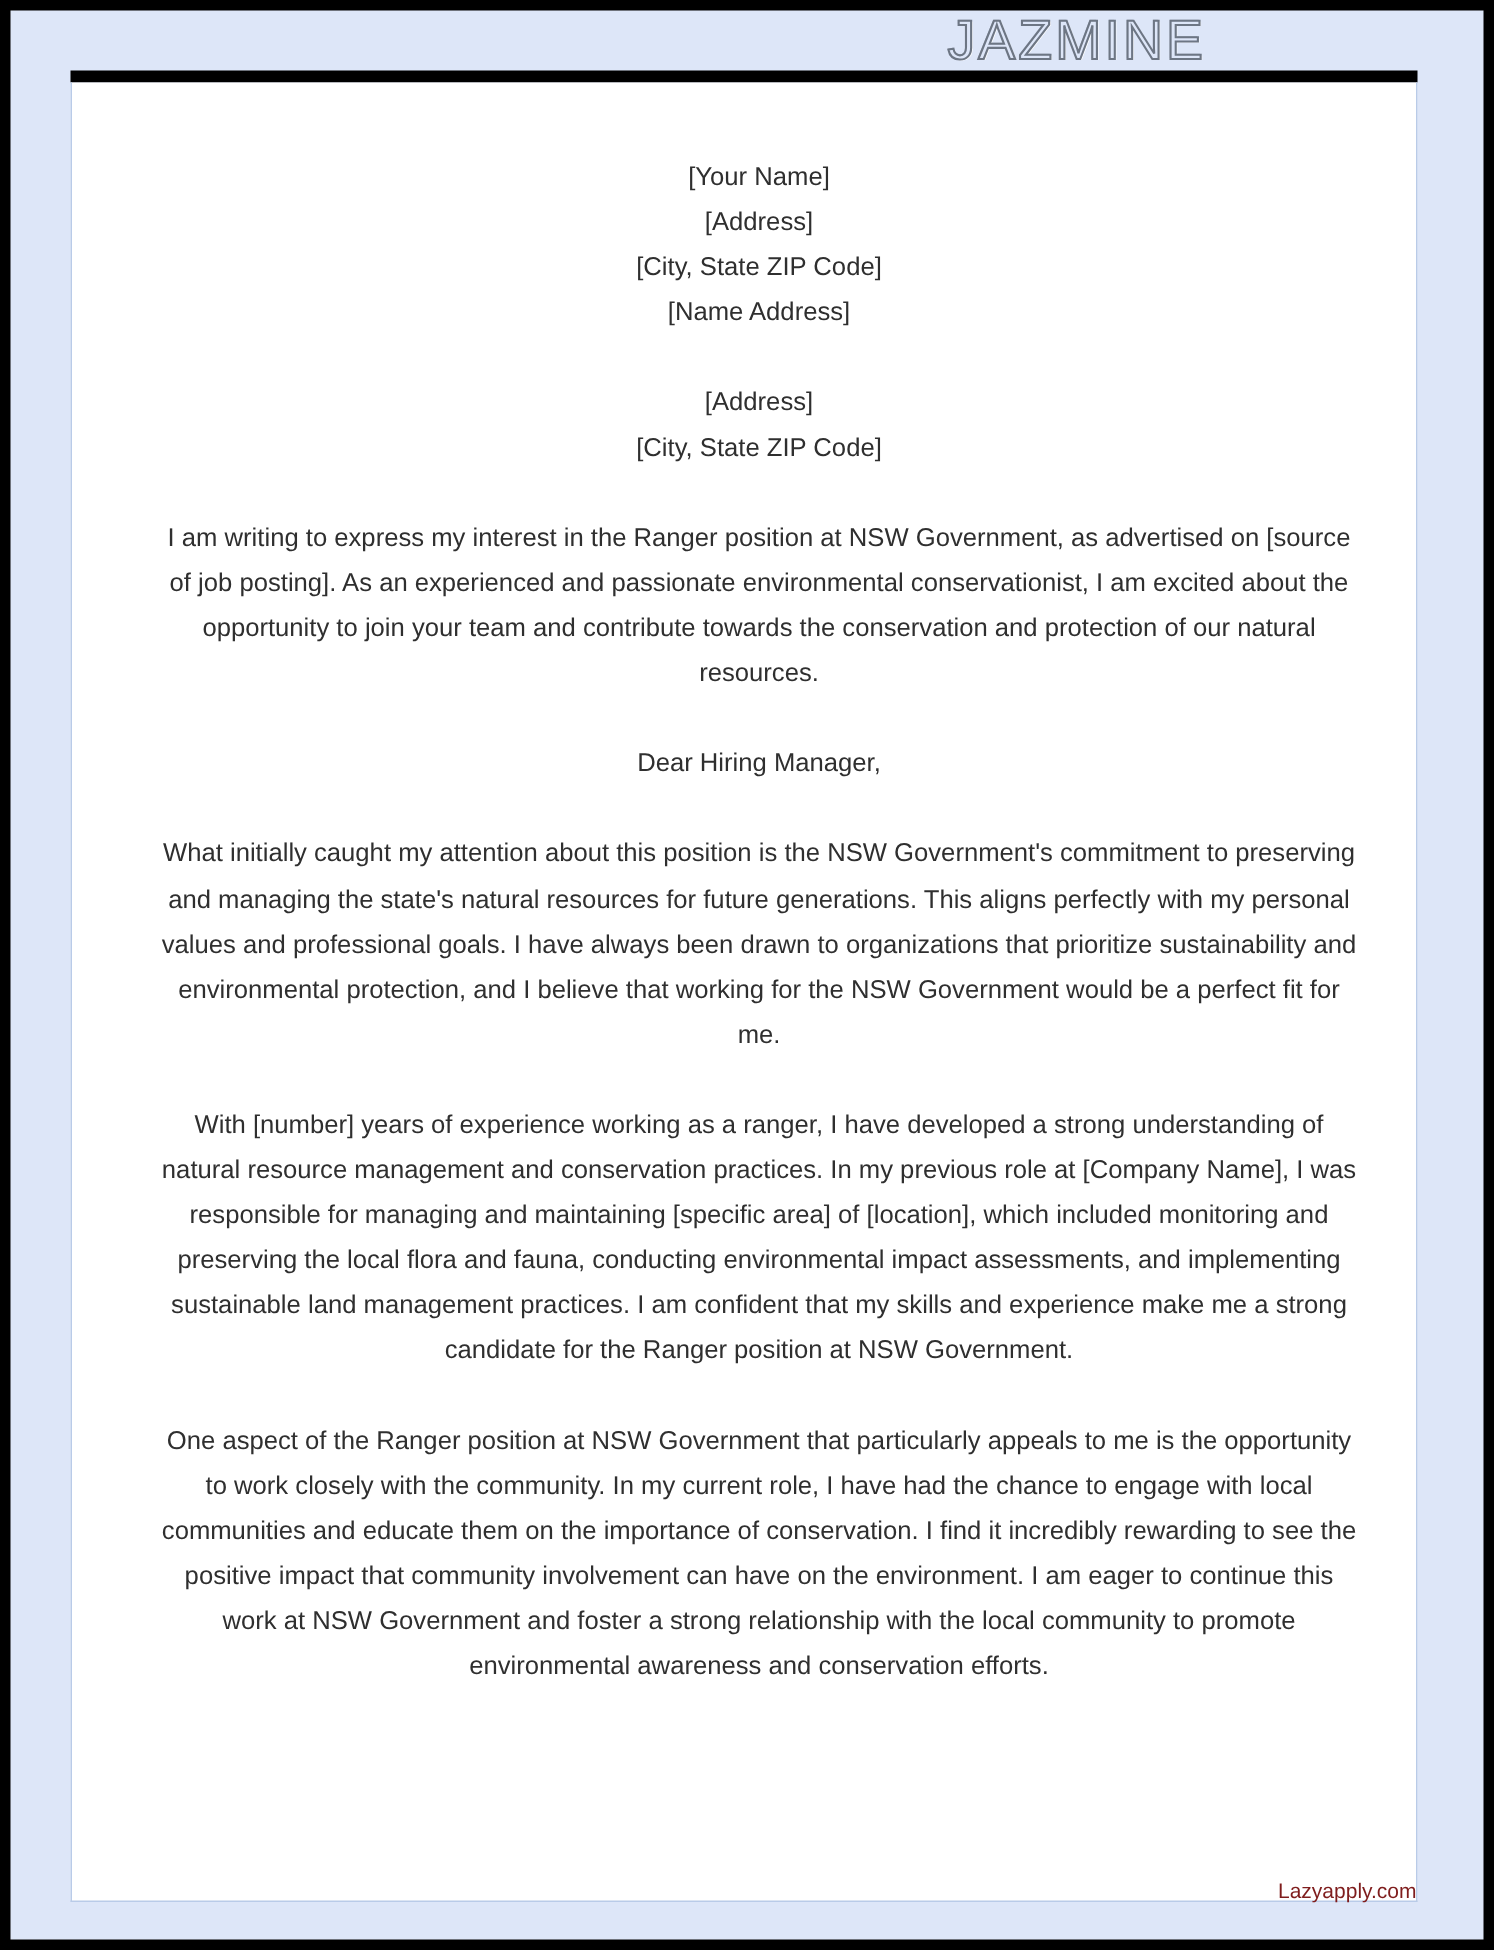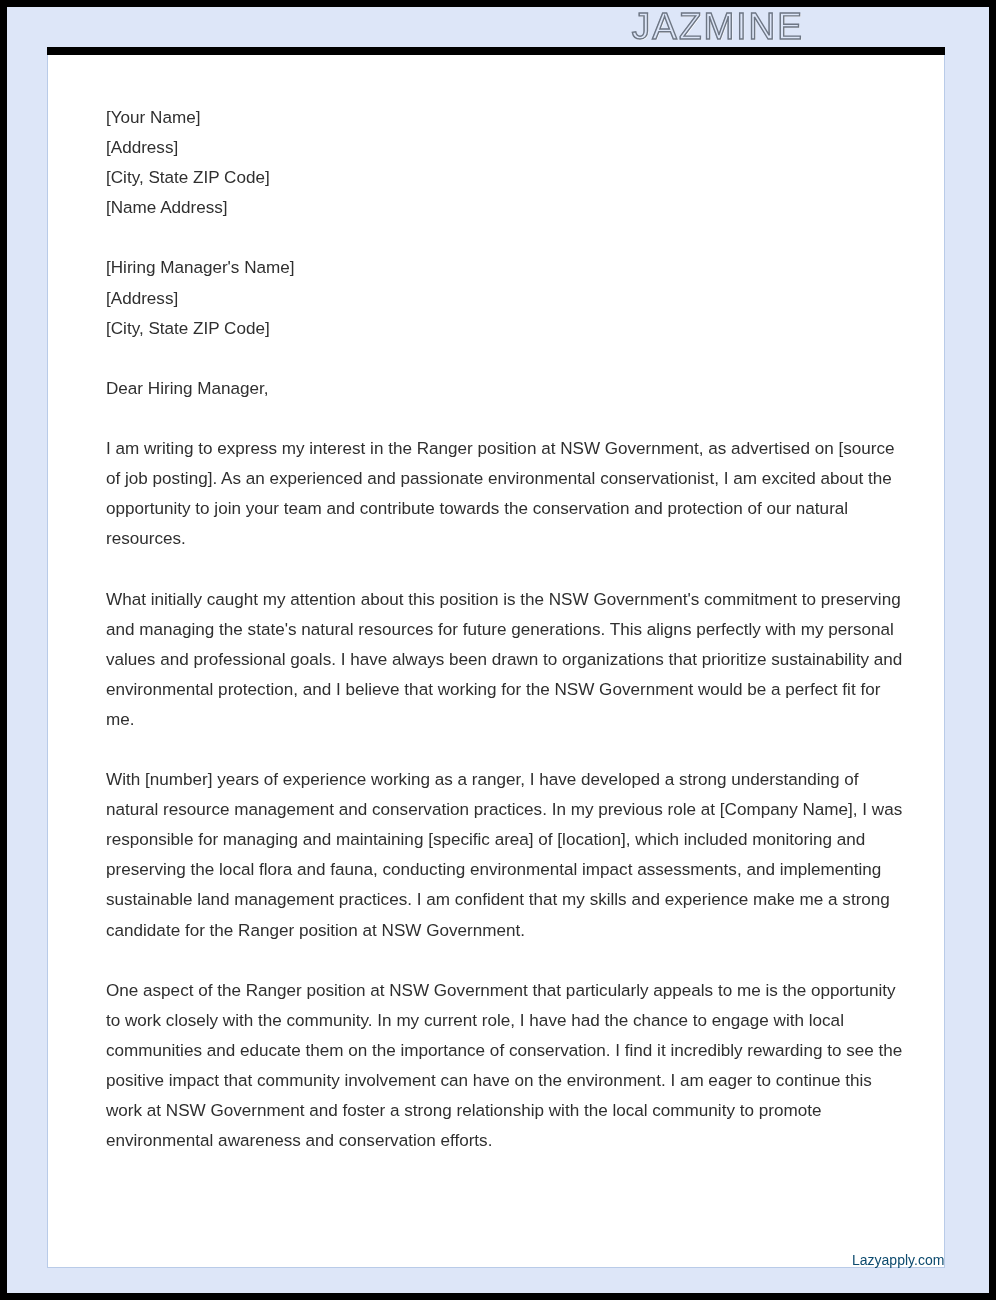--- a/index.html
+++ b/index.html
@@ -79,39 +79,40 @@
   
   .letter-body {
     position: absolute;
     left: 99px;
     top: 96px;
     width: 800px;
     font-size: 17.1px;
     line-height: 30.1px;
     color: #2f2f2f;
     font-family: "Liberation Sans", sans-serif;
+    text-align: center;
   }
 
   .letter-body p {
     margin: 0 0 30.1px 0;
   }
   .letter-body p:last-child {
     margin-bottom: 11px;
   }
   .letter-body .addr-line {
     display: block;
   }
 
   
   .watermark {
     position: absolute;
     left: 845px;
     top: 1245px;
     font-size: 14px;
-    color: #0c4a6e;
+    color: #7f1d1d;
     font-family: "Liberation Sans", sans-serif;
     white-space: nowrap;
   }
 </style>
 </head>
 <body>
 
 <div class="canvas">
 
   <div class="header">
@@ -125,28 +126,27 @@
   <div class="letter-body">
 
     <p>
       <span class="addr-line">[Your Name]</span>
       <span class="addr-line">[Address]</span>
       <span class="addr-line">[City, State ZIP Code]</span>
       <span class="addr-line">[Name Address]</span>
     </p>
 
     <p>
-      <span class="addr-line">[Hiring Manager's Name]</span>
       <span class="addr-line">[Address]</span>
       <span class="addr-line">[City, State ZIP Code]</span>
     </p>
 
+    <p>I am writing to express my interest in the Ranger position at NSW Government, as advertised on [source of job posting]. As an experienced and passionate environmental conservationist, I am excited about the opportunity to join your team and contribute towards the conservation and protection of our natural resources.</p>
+
     <p>Dear Hiring Manager,</p>
-
-    <p>I am writing to express my interest in the Ranger position at NSW Government, as advertised on [source of job posting]. As an experienced and passionate environmental conservationist, I am excited about the opportunity to join your team and contribute towards the conservation and protection of our natural resources.</p>
 
     <p>What initially caught my attention about this position is the NSW Government's commitment to preserving and managing the state's natural resources for future generations. This aligns perfectly with my personal values and professional goals. I have always been drawn to organizations that prioritize sustainability and environmental protection, and I believe that working for the NSW Government would be a perfect fit for me.</p>
 
     <p>With [number] years of experience working as a ranger, I have developed a strong understanding of natural resource management and conservation practices. In my previous role at [Company Name], I was responsible for managing and maintaining [specific area] of [location], which included monitoring and preserving the local flora and fauna, conducting environmental impact assessments, and implementing sustainable land management practices. I am confident that my skills and experience make me a strong candidate for the Ranger position at NSW Government.</p>
 
     <p>One aspect of the Ranger position at NSW Government that particularly appeals to me is the opportunity to work closely with the community. In my current role, I have had the chance to engage with local communities and educate them on the importance of conservation. I find it incredibly rewarding to see the positive impact that community involvement can have on the environment. I am eager to continue this work at NSW Government and foster a strong relationship with the local community to promote environmental awareness and conservation efforts.</p>
 
   </div>
 
   <div class="watermark">Lazyapply.com</div>

